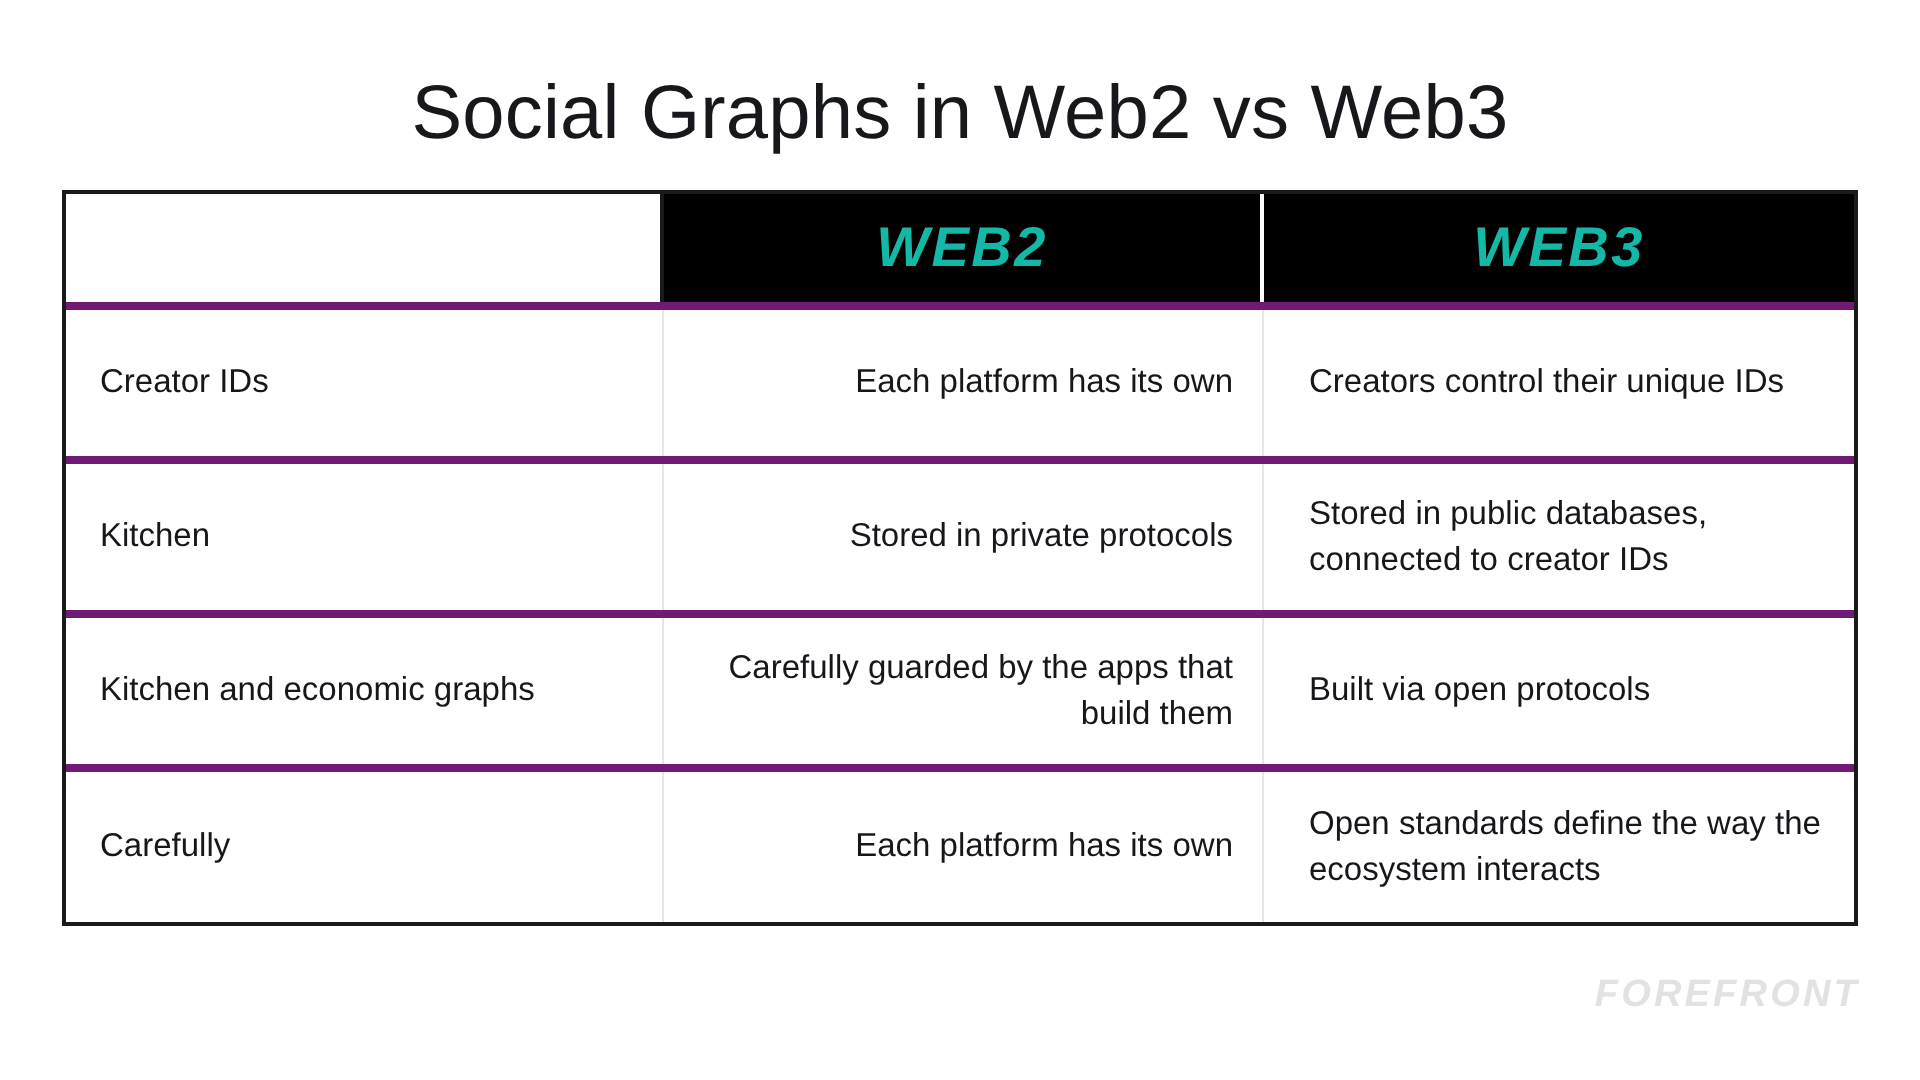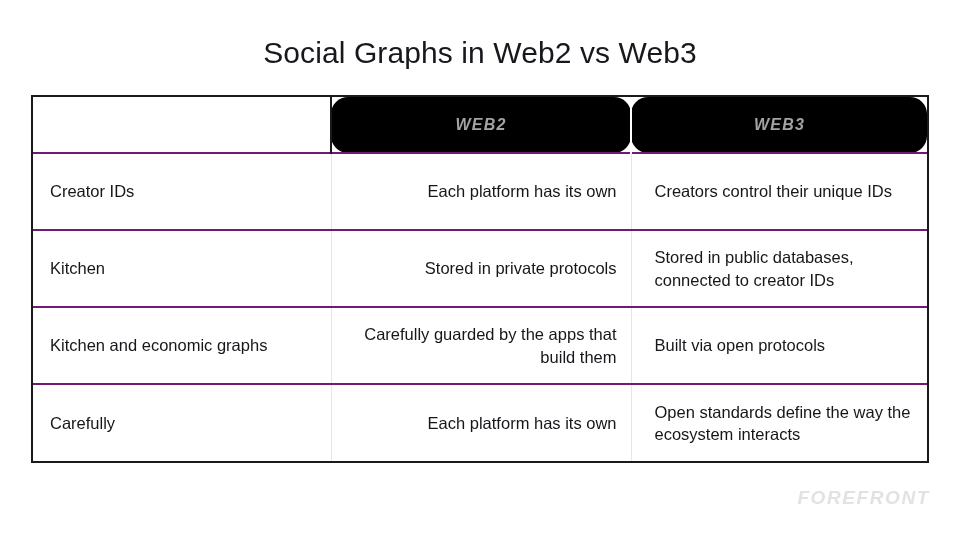--- a/index.html
+++ b/index.html
@@ -24,21 +24,21 @@
     background: #ffffff;
   }
 
   
   .slide-title {
     position: absolute;
     top: 36px;
     left: 0;
     width: 960px;
     text-align: center;
-    font-size: 30px;
+    font-size: 38px;
     font-weight: 400;
     letter-spacing: 0.1px;
     color: #16181c;
     white-space: nowrap;
   }
 
   
   .compare-table {
     position: absolute;
     left: 31px;
@@ -64,36 +64,35 @@
     padding: 0;
     margin: 0;
     vertical-align: middle;
   }
   th.head-blank {
     background: #ffffff;
     border-right: 2px solid #1a1a1a;
   }
   th.head-dark {
     background: #000000;
-    color: #a3a3a3;
-    font-size: 16px;
+    color: #14b8a6;
+    font-size: 28px;
     font-weight: 700;
     font-style: italic;
     letter-spacing: 1.2px;
     text-align: center;
-    border-radius: 17px;
   }
   th.head-dark.sep {
     border-left: 2px solid #ffffff;
   }
 
   
   tbody tr {
     height: 77px;
-    border-top: 2px solid #701a75;
+    border-top: 4px solid #701a75;
   }
   tbody td {
     padding: 0 0 0 0;
     vertical-align: middle;
     font-size: 16.5px;
     font-weight: 400;
     line-height: 1.36;
     color: #15171a;
   }
   td.cell-label {

